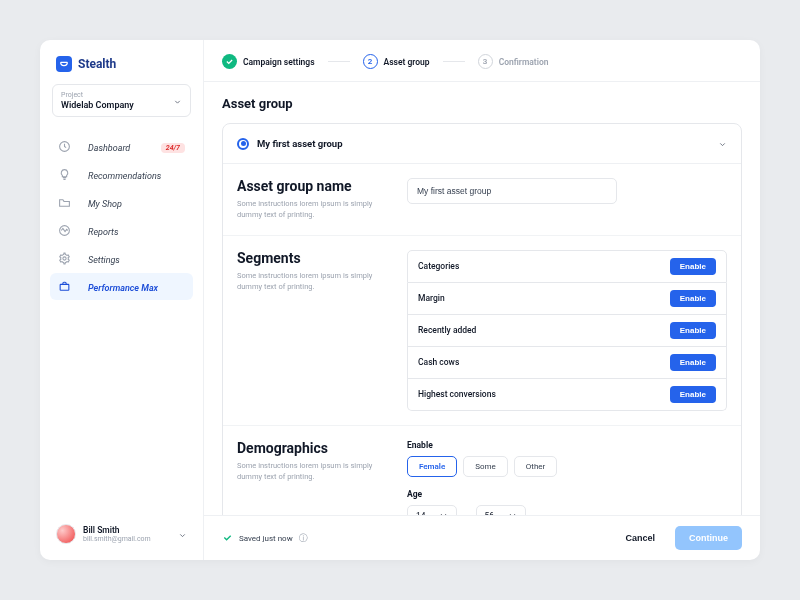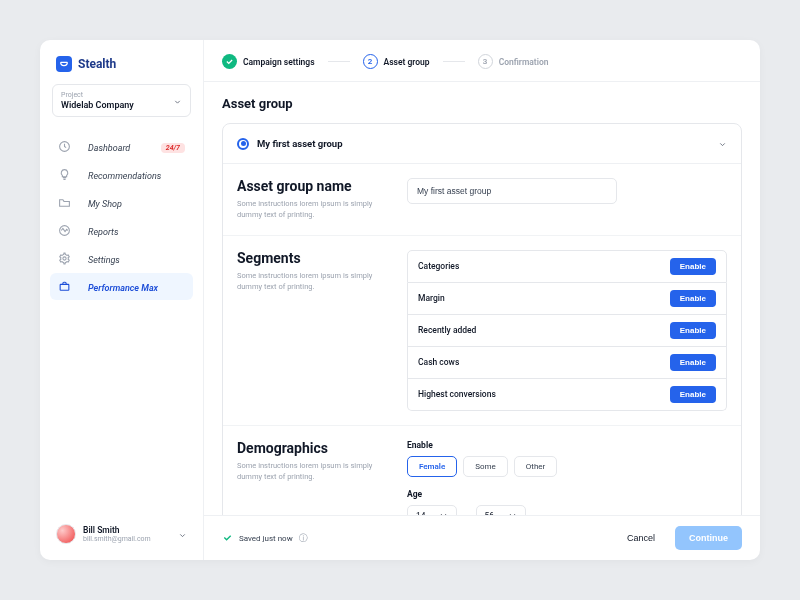--- a/index.html
+++ b/index.html
@@ -149,21 +149,21 @@
   .dash { font-size:9px; color:#6b7280; }
 
   .footer {
     display:flex; align-items:center; padding: 10px 18px;
     border-top: 1px solid #eef0f3; gap:10px;
   }
   .saved { display:flex; align-items:center; gap:6px; font-size:8px; color:#374151; }
   .saved .check { color:#10b981; }
   .saved .info { color:#9ca3af; font-size:9px; }
   .footer-spacer { flex:1; }
-  .btn-text { background:none; border:none; font-size:9px; color:#111827; font-weight:400; cursor:pointer; padding:6px 10px;text-align:right; }
+  .btn-text { background:none; border:none; font-size:9px; color:#111827; font-weight:700; cursor:pointer; padding:6px 10px;text-align:right; }
   .btn-primary {
     background:#93c5fd; color:#fff; border:none; border-radius:5px;
     font-size:9px; font-weight:600; padding:7px 14px; cursor:pointer;
   }
 
   .chev svg { width:9px; height:9px; }
 
   
   .content::-webkit-scrollbar { width:0; }
 </style>

